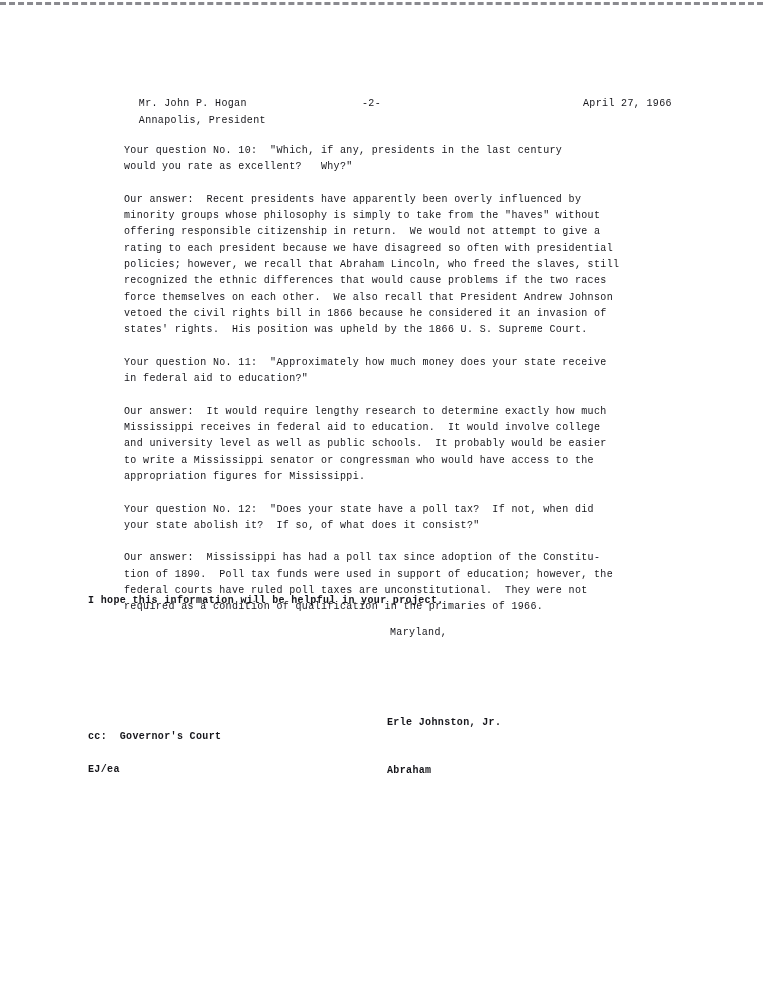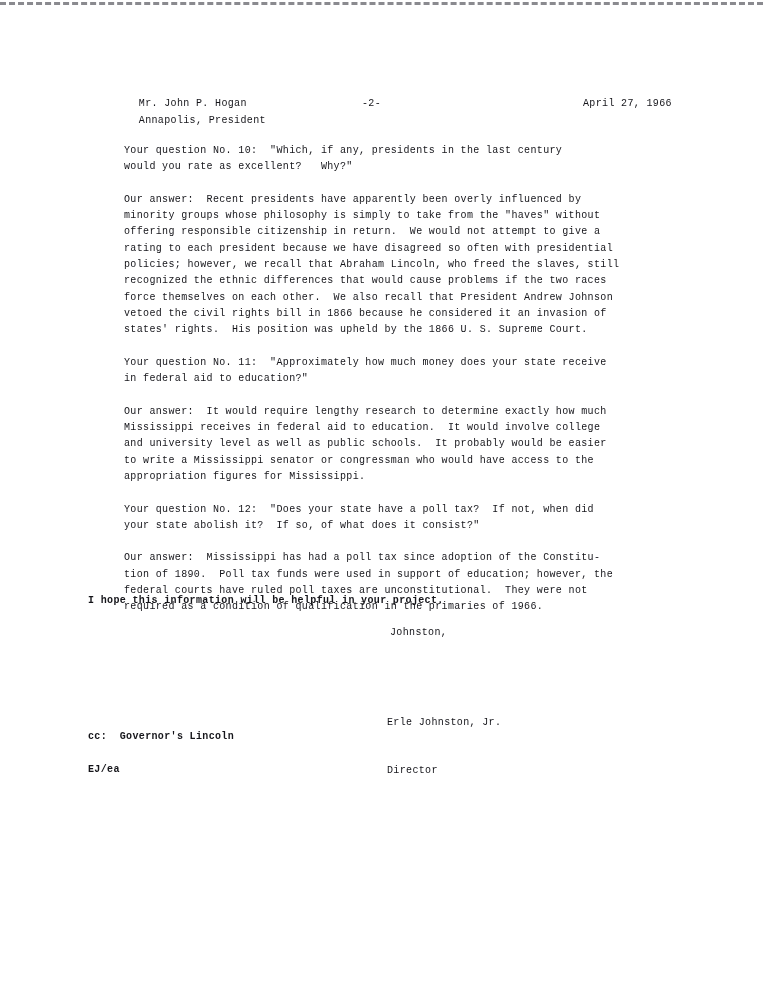--- a/index.html
+++ b/index.html
@@ -91,21 +91,21 @@
     left: 390px;
     top: 625px;
     white-space: pre;
   }
   .signature {
     position: absolute;
     left: 387px;
     top: 682px;
     white-space: pre;
   }
-  .sig-line { height: 16.3px; white-space: pre; }
+  .sig-line { height: 16.3px; white-space: pre; font-weight: bold; }
 </style>
 </head>
 <body>
 
 <div class="page">
 
   <div class="top-rule"></div>
 
   <div class="sheet">
 
@@ -142,24 +142,24 @@
       <p class="para">Your question No. 12:  "Does your state have a poll tax?  If not, when did
 your state abolish it?  If so, of what does it consist?"</p>
       <p class="para">Our answer:  Mississippi has had a poll tax since adoption of the Constitu-
 tion of 1890.  Poll tax funds were used in support of education; however, the
 federal courts have ruled poll taxes are unconstitutional.  They were not
 required as a condition of qualification in the primaries of 1966.</p>
     </div>
 
     <div class="flush closing-hope">I hope this information will be helpful in your project.</div>
 
-    <div class="sincerely">Johnston,</div>
+    <div class="sincerely">Maryland,</div>
 
     <div class="signature">
       <div class="sig-line">Erle Johnston, Jr.</div>
-      <div class="sig-line">Director</div>
+      <div class="sig-line">Abraham</div>
     </div>
 
-    <div class="flush cc-line">cc:  Governor's Lincoln</div>
+    <div class="flush cc-line">cc:  Governor's Court</div>
     <div class="flush initials">EJ/ea</div>
 
   </div>
 </div>
 
 </body></html>

